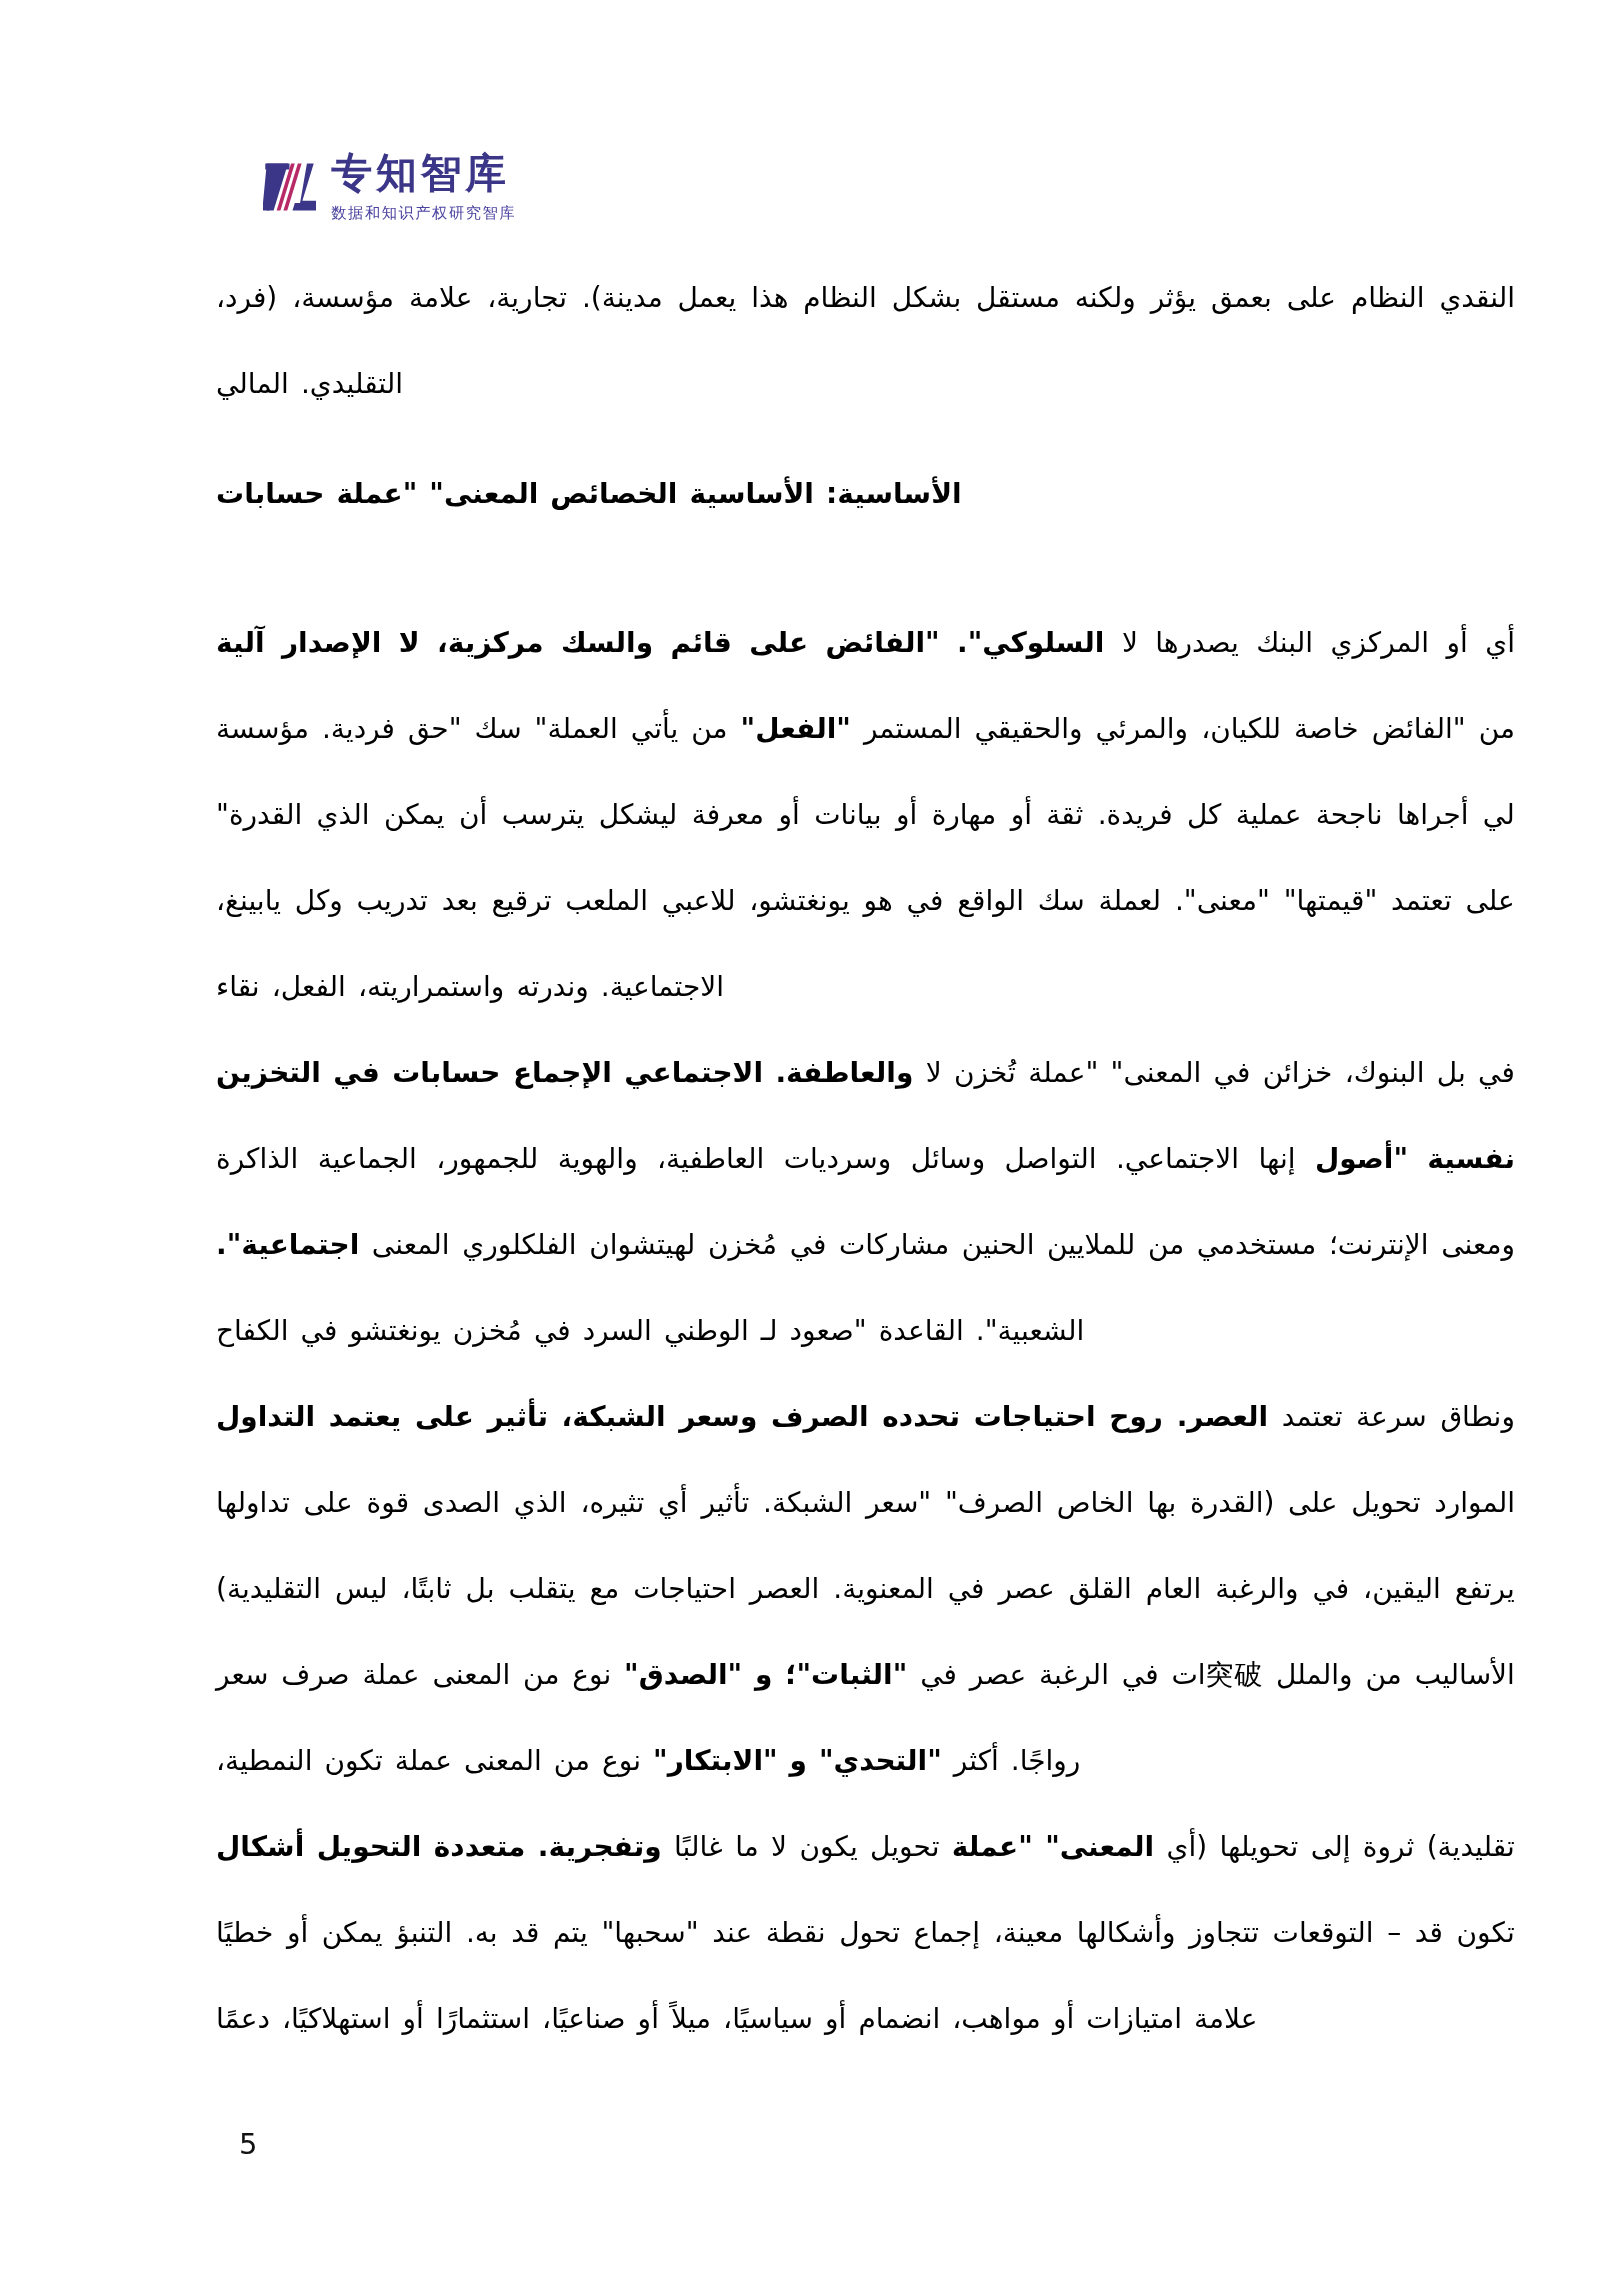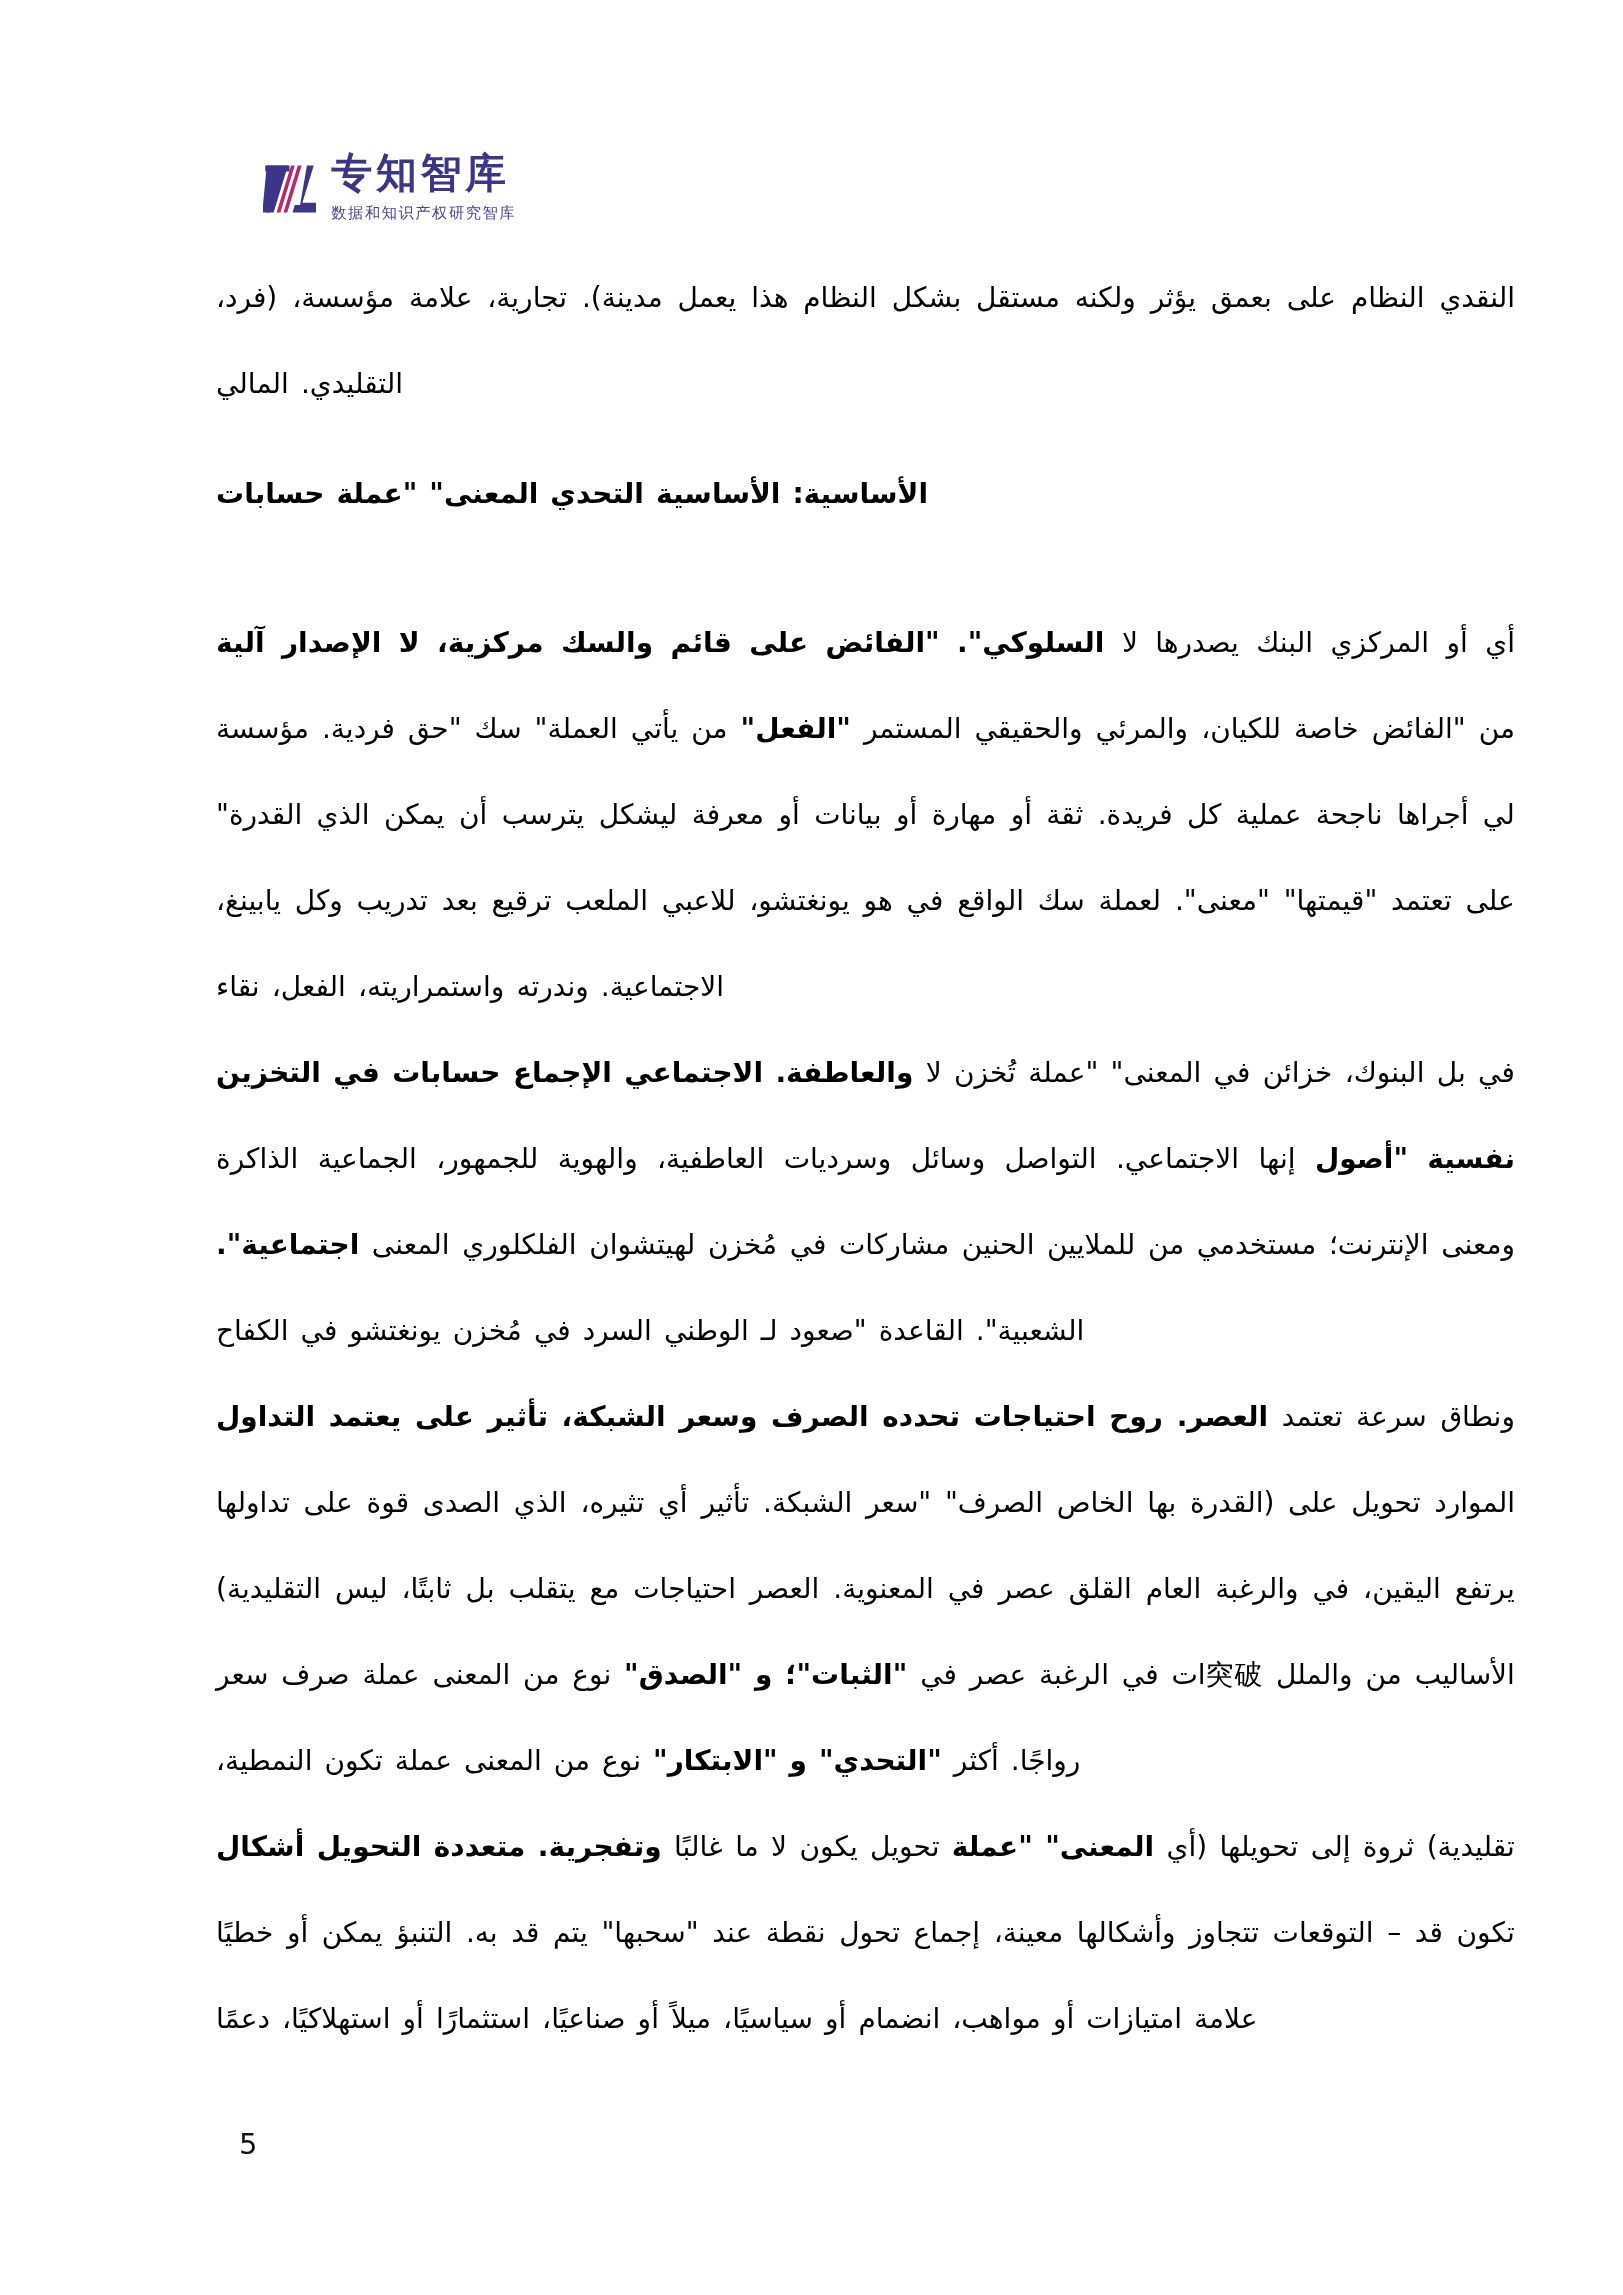--- a/index.html
+++ b/index.html
@@ -7,21 +7,21 @@
     position:relative;
     width:1623px;height:2295px;
     margin:0 auto;
     background:#ffffff;
     font-family:"DejaVu Sans","DejaVu Serif",sans-serif;
     overflow:hidden;
   }
   
   .header{
     position:absolute;left:263px;top:152px;
-    display:flex;align-items:flex-end;gap:15.3px;
+    display:flex;align-items:flex-start;gap:15.3px;
   }
   .logo-mark{width:53px;height:70px;flex:0 0 auto;}
   .logo-text{display:flex;flex-direction:column;}
   .logo-title{
     font-size:41px;font-weight:bold;color:#3C3688;
     letter-spacing:3.6px;line-height:1.05;white-space:nowrap;
   }
   .logo-subtitle{
     font-size:15.3px;font-weight:normal;color:#4A43A0;
     letter-spacing:1.5px;margin-top:8.2px;white-space:nowrap;
@@ -64,21 +64,21 @@
       </svg>
     </span>
     <span class="logo-text">
       <span class="logo-title">专知智库</span>
       <span class="logo-subtitle">数据和知识产权研究智库</span>
     </span>
   </div>
 
   <div class="content" id="doc-content">
       <p class="para"><span class="t" dir="rtl">(فرد،</span> <span class="t" dir="rtl">مؤسسة،</span> <span class="t" dir="rtl">علامة</span> <span class="t" dir="rtl">تجارية،</span> <span class="t" dir="rtl">مدينة).</span> <span class="t" dir="rtl">يعمل</span> <span class="t" dir="rtl">هذا</span> <span class="t" dir="rtl">النظام</span> <span class="t" dir="rtl">بشكل</span> <span class="t" dir="rtl">مستقل</span> <span class="t" dir="rtl">ولكنه</span> <span class="t" dir="rtl">يؤثر</span> <span class="t" dir="rtl">بعمق</span> <span class="t" dir="rtl">على</span> <span class="t" dir="rtl">النظام</span> <span class="t" dir="rtl">النقدي</span> <span class="t" dir="rtl">المالي</span> <span class="t" dir="rtl">التقليدي.</span> </p>
-      <p class="para gap-small"><span class="t b" dir="rtl">حسابات</span> <span class="t b" dir="rtl">"عملة</span> <span class="t b" dir="rtl">المعنى"</span> <span class="t b" dir="rtl">التحدي</span> <span class="t b" dir="rtl">الأساسية</span> <span class="t b" dir="rtl">الأساسية:</span> </p>
+      <p class="para gap-small"><span class="t b" dir="rtl">حسابات</span> <span class="t b" dir="rtl">"عملة</span> <span class="t b" dir="rtl">المعنى"</span> <span class="t b" dir="rtl">الخصائص</span> <span class="t b" dir="rtl">الأساسية</span> <span class="t b" dir="rtl">الأساسية:</span> </p>
       <p class="para gap-large"><span class="t b" dir="rtl">آلية</span> <span class="t b" dir="rtl">الإصدار</span> <span class="t b" dir="rtl">لا</span> <span class="t b" dir="rtl">مركزية،</span> <span class="t b" dir="rtl">والسك</span> <span class="t b" dir="rtl">قائم</span> <span class="t b" dir="rtl">على</span> <span class="t b" dir="rtl">"الفائض</span> <span class="t b" dir="rtl">السلوكي".</span> <span class="t" dir="rtl">لا</span> <span class="t" dir="rtl">يصدرها</span> <span class="t" dir="rtl">البنك</span> <span class="t" dir="rtl">المركزي</span> <span class="t" dir="rtl">أو</span> <span class="t" dir="rtl">أي</span> <span class="t" dir="rtl">مؤسسة</span> <span class="t" dir="rtl">فردية.</span> <span class="t" dir="rtl">"حق</span> <span class="t" dir="rtl">سك</span> <span class="t" dir="rtl">العملة"</span> <span class="t" dir="rtl">يأتي</span> <span class="t" dir="rtl">من</span> <span class="t b" dir="rtl">"الفعل"</span> <span class="t" dir="rtl">المستمر</span> <span class="t" dir="rtl">والحقيقي</span> <span class="t" dir="rtl">والمرئي</span> <span class="t" dir="rtl">للكيان،</span> <span class="t" dir="rtl">خاصة</span> <span class="t" dir="rtl">"الفائض</span> <span class="t" dir="rtl">من</span> <span class="t" dir="rtl">القدرة"</span> <span class="t" dir="rtl">الذي</span> <span class="t" dir="rtl">يمكن</span> <span class="t" dir="rtl">أن</span> <span class="t" dir="rtl">يترسب</span> <span class="t" dir="rtl">ليشكل</span> <span class="t" dir="rtl">معرفة</span> <span class="t" dir="rtl">أو</span> <span class="t" dir="rtl">بيانات</span> <span class="t" dir="rtl">أو</span> <span class="t" dir="rtl">مهارة</span> <span class="t" dir="rtl">أو</span> <span class="t" dir="rtl">ثقة</span> <span class="t" dir="rtl">فريدة.</span> <span class="t" dir="rtl">كل</span> <span class="t" dir="rtl">عملية</span> <span class="t" dir="rtl">ناجحة</span> <span class="t" dir="rtl">أجراها</span> <span class="t" dir="rtl">لي</span> <span class="t" dir="rtl">يابينغ،</span> <span class="t" dir="rtl">وكل</span> <span class="t" dir="rtl">تدريب</span> <span class="t" dir="rtl">بعد</span> <span class="t" dir="rtl">ترقيع</span> <span class="t" dir="rtl">الملعب</span> <span class="t" dir="rtl">للاعبي</span> <span class="t" dir="rtl">يونغتشو،</span> <span class="t" dir="rtl">هو</span> <span class="t" dir="rtl">في</span> <span class="t" dir="rtl">الواقع</span> <span class="t" dir="rtl">سك</span> <span class="t" dir="rtl">لعملة</span> <span class="t" dir="rtl">"معنى".</span> <span class="t" dir="rtl">"قيمتها"</span> <span class="t" dir="rtl">تعتمد</span> <span class="t" dir="rtl">على</span> <span class="t" dir="rtl">نقاء</span> <span class="t" dir="rtl">الفعل،</span> <span class="t" dir="rtl">واستمراريته،</span> <span class="t" dir="rtl">وندرته</span> <span class="t" dir="rtl">الاجتماعية.</span> </p>
       <p class="para"><span class="t b" dir="rtl">التخزين</span> <span class="t b" dir="rtl">في</span> <span class="t b" dir="rtl">حسابات</span> <span class="t b" dir="rtl">الإجماع</span> <span class="t b" dir="rtl">الاجتماعي</span> <span class="t b" dir="rtl">والعاطفة.</span> <span class="t" dir="rtl">لا</span> <span class="t" dir="rtl">تُخزن</span> <span class="t" dir="rtl">"عملة</span> <span class="t" dir="rtl">المعنى"</span> <span class="t" dir="rtl">في</span> <span class="t" dir="rtl">خزائن</span> <span class="t" dir="rtl">البنوك،</span> <span class="t" dir="rtl">بل</span> <span class="t" dir="rtl">في</span> <span class="t" dir="rtl">الذاكرة</span> <span class="t" dir="rtl">الجماعية</span> <span class="t" dir="rtl">للجمهور،</span> <span class="t" dir="rtl">والهوية</span> <span class="t" dir="rtl">العاطفية،</span> <span class="t" dir="rtl">وسرديات</span> <span class="t" dir="rtl">وسائل</span> <span class="t" dir="rtl">التواصل</span> <span class="t" dir="rtl">الاجتماعي.</span> <span class="t" dir="rtl">إنها</span> <span class="t b" dir="rtl">"أصول</span> <span class="t b" dir="rtl">نفسية</span> <span class="t b" dir="rtl">اجتماعية".</span> <span class="t" dir="rtl">المعنى</span> <span class="t" dir="rtl">الفلكلوري</span> <span class="t" dir="rtl">لهيتشوان</span> <span class="t" dir="rtl">مُخزن</span> <span class="t" dir="rtl">في</span> <span class="t" dir="rtl">مشاركات</span> <span class="t" dir="rtl">الحنين</span> <span class="t" dir="rtl">للملايين</span> <span class="t" dir="rtl">من</span> <span class="t" dir="rtl">مستخدمي</span> <span class="t" dir="rtl">الإنترنت؛</span> <span class="t" dir="rtl">ومعنى</span> <span class="t" dir="rtl">الكفاح</span> <span class="t" dir="rtl">في</span> <span class="t" dir="rtl">يونغتشو</span> <span class="t" dir="rtl">مُخزن</span> <span class="t" dir="rtl">في</span> <span class="t" dir="rtl">السرد</span> <span class="t" dir="rtl">الوطني</span> <span class="t" dir="rtl">لـ</span> <span class="t" dir="rtl">"صعود</span> <span class="t" dir="rtl">القاعدة</span> <span class="t" dir="rtl">الشعبية".</span> </p>
       <p class="para"><span class="t b" dir="rtl">التداول</span> <span class="t b" dir="rtl">يعتمد</span> <span class="t b" dir="rtl">على</span> <span class="t b" dir="rtl">تأثير</span> <span class="t b" dir="rtl">الشبكة،</span> <span class="t b" dir="rtl">وسعر</span> <span class="t b" dir="rtl">الصرف</span> <span class="t b" dir="rtl">تحدده</span> <span class="t b" dir="rtl">احتياجات</span> <span class="t b" dir="rtl">روح</span> <span class="t b" dir="rtl">العصر.</span> <span class="t" dir="rtl">تعتمد</span> <span class="t" dir="rtl">سرعة</span> <span class="t" dir="rtl">ونطاق</span> <span class="t" dir="rtl">تداولها</span> <span class="t" dir="rtl">على</span> <span class="t" dir="rtl">قوة</span> <span class="t" dir="rtl">الصدى</span> <span class="t" dir="rtl">الذي</span> <span class="t" dir="rtl">تثيره،</span> <span class="t" dir="rtl">أي</span> <span class="t" dir="rtl">تأثير</span> <span class="t" dir="rtl">الشبكة.</span> <span class="t" dir="rtl">"سعر</span> <span class="t" dir="rtl">الصرف"</span> <span class="t" dir="rtl">الخاص</span> <span class="t" dir="rtl">بها</span> <span class="t" dir="rtl">(القدرة</span> <span class="t" dir="rtl">على</span> <span class="t" dir="rtl">تحويل</span> <span class="t" dir="rtl">الموارد</span> <span class="t" dir="rtl">التقليدية)</span> <span class="t" dir="rtl">ليس</span> <span class="t" dir="rtl">ثابتًا،</span> <span class="t" dir="rtl">بل</span> <span class="t" dir="rtl">يتقلب</span> <span class="t" dir="rtl">مع</span> <span class="t" dir="rtl">احتياجات</span> <span class="t" dir="rtl">العصر</span> <span class="t" dir="rtl">المعنوية.</span> <span class="t" dir="rtl">في</span> <span class="t" dir="rtl">عصر</span> <span class="t" dir="rtl">القلق</span> <span class="t" dir="rtl">العام</span> <span class="t" dir="rtl">والرغبة</span> <span class="t" dir="rtl">في</span> <span class="t" dir="rtl">اليقين،</span> <span class="t" dir="rtl">يرتفع</span> <span class="t" dir="rtl">سعر</span> <span class="t" dir="rtl">صرف</span> <span class="t" dir="rtl">عملة</span> <span class="t" dir="rtl">المعنى</span> <span class="t" dir="rtl">من</span> <span class="t" dir="rtl">نوع</span> <span class="t b" dir="rtl">"الصدق"</span> <span class="t b" dir="rtl">و</span> <span class="t b" dir="rtl">"الثبات"؛</span> <span class="t" dir="rtl">في</span> <span class="t" dir="rtl">عصر</span> <span class="t" dir="rtl">الرغبة</span> <span class="t" dir="rtl">في</span> <span class="t" dir="rtl">突破ات</span> <span class="t" dir="rtl">والملل</span> <span class="t" dir="rtl">من</span> <span class="t" dir="rtl">الأساليب</span> <span class="t" dir="rtl">النمطية،</span> <span class="t" dir="rtl">تكون</span> <span class="t" dir="rtl">عملة</span> <span class="t" dir="rtl">المعنى</span> <span class="t" dir="rtl">من</span> <span class="t" dir="rtl">نوع</span> <span class="t b" dir="rtl">"الابتكار"</span> <span class="t b" dir="rtl">و</span> <span class="t b" dir="rtl">"التحدي"</span> <span class="t" dir="rtl">أكثر</span> <span class="t" dir="rtl">رواجًا.</span> </p>
       <p class="para"><span class="t b" dir="rtl">أشكال</span> <span class="t b" dir="rtl">التحويل</span> <span class="t b" dir="rtl">متعددة</span> <span class="t b" dir="rtl">وتفجرية.</span> <span class="t" dir="rtl">غالبًا</span> <span class="t" dir="rtl">ما</span> <span class="t" dir="rtl">لا</span> <span class="t" dir="rtl">يكون</span> <span class="t" dir="rtl">تحويل</span> <span class="t b" dir="rtl">"عملة</span> <span class="t b" dir="rtl">المعنى"</span> <span class="t" dir="rtl">(أي</span> <span class="t" dir="rtl">تحويلها</span> <span class="t" dir="rtl">إلى</span> <span class="t" dir="rtl">ثروة</span> <span class="t" dir="rtl">تقليدية)</span> <span class="t" dir="rtl">خطيًا</span> <span class="t" dir="rtl">أو</span> <span class="t" dir="rtl">يمكن</span> <span class="t" dir="rtl">التنبؤ</span> <span class="t" dir="rtl">به.</span> <span class="t" dir="rtl">قد</span> <span class="t" dir="rtl">يتم</span> <span class="t" dir="rtl">"سحبها"</span> <span class="t" dir="rtl">عند</span> <span class="t" dir="rtl">نقطة</span> <span class="t" dir="rtl">تحول</span> <span class="t" dir="rtl">إجماع</span> <span class="t" dir="rtl">معينة،</span> <span class="t" dir="rtl">وأشكالها</span> <span class="t" dir="rtl">تتجاوز</span> <span class="t" dir="rtl">التوقعات</span> <span class="t" dir="rtl">–</span> <span class="t" dir="rtl">قد</span> <span class="t" dir="rtl">تكون</span> <span class="t" dir="rtl">دعمًا</span> <span class="t" dir="rtl">استهلاكيًا،</span> <span class="t" dir="rtl">أو</span> <span class="t" dir="rtl">استثمارًا</span> <span class="t" dir="rtl">صناعيًا،</span> <span class="t" dir="rtl">أو</span> <span class="t" dir="rtl">ميلاً</span> <span class="t" dir="rtl">سياسيًا،</span> <span class="t" dir="rtl">أو</span> <span class="t" dir="rtl">انضمام</span> <span class="t" dir="rtl">مواهب،</span> <span class="t" dir="rtl">أو</span> <span class="t" dir="rtl">امتيازات</span> <span class="t" dir="rtl">علامة</span> </p>
     </div>
 
   <div class="page-number">5</div>
 
 </div>
 

